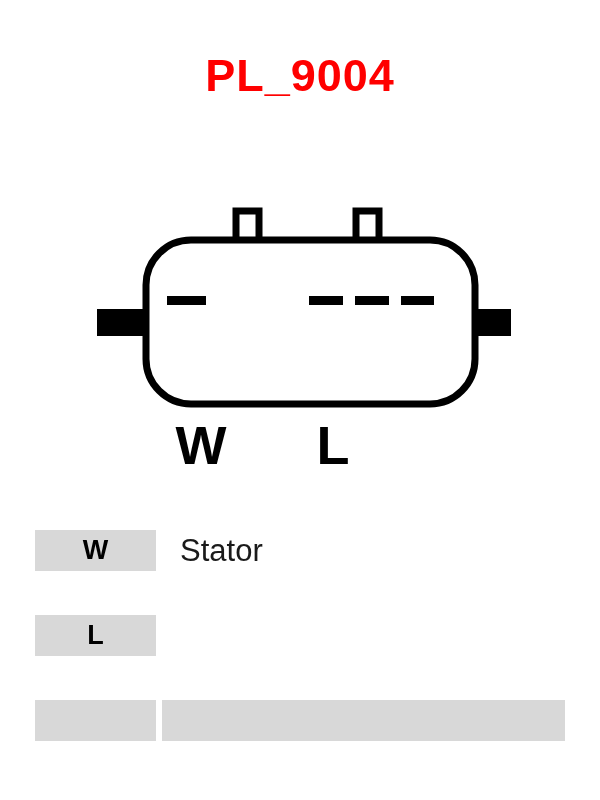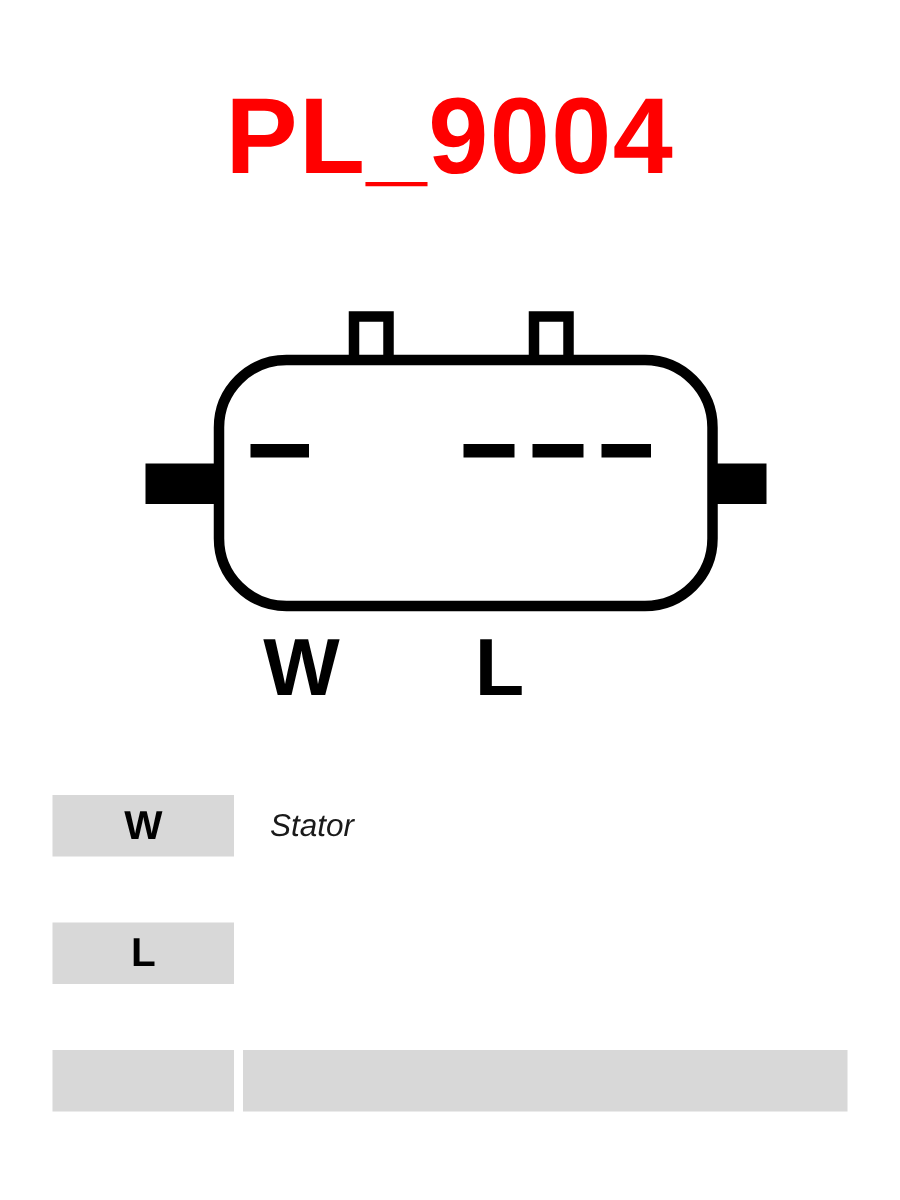--- a/index.html
+++ b/index.html
@@ -14,21 +14,21 @@
     background: #ffffff;
     font-family: "Liberation Sans", sans-serif;
     overflow: hidden;
   }
   .title {
     position: absolute;
     top: 50px;
     left: 0;
     width: 600px;
     text-align: center;
-    font-size: 72px;
+    font-size: 45px;
     font-weight: 700;
     color: #ff0000;
     letter-spacing: 1px;
   }
   .diagram-svg {
     position: absolute;
     left: 0;
     top: 180px;
     width: 600px;
     height: 300px;
@@ -65,27 +65,26 @@
     font-weight: 700;
     color: #000000;
   }
   .desc-cell {
     position: absolute;
     left: 162px;
     width: 403px;
     height: 41px;
     background: #ffffff;
     line-height: 41px;
-    font-size: 21px;
+    font-size: 31px;
     color: #1a1a1a;
     padding-left: 18px;
     box-sizing: border-box;
     white-space: nowrap;
     overflow: hidden;
-    font-style: italic;
   }
   .desc-cell.gray {
     background: #d8d8d8;
   }
 </style>
 </head>
 <body>
 
 <div class="page">
 

